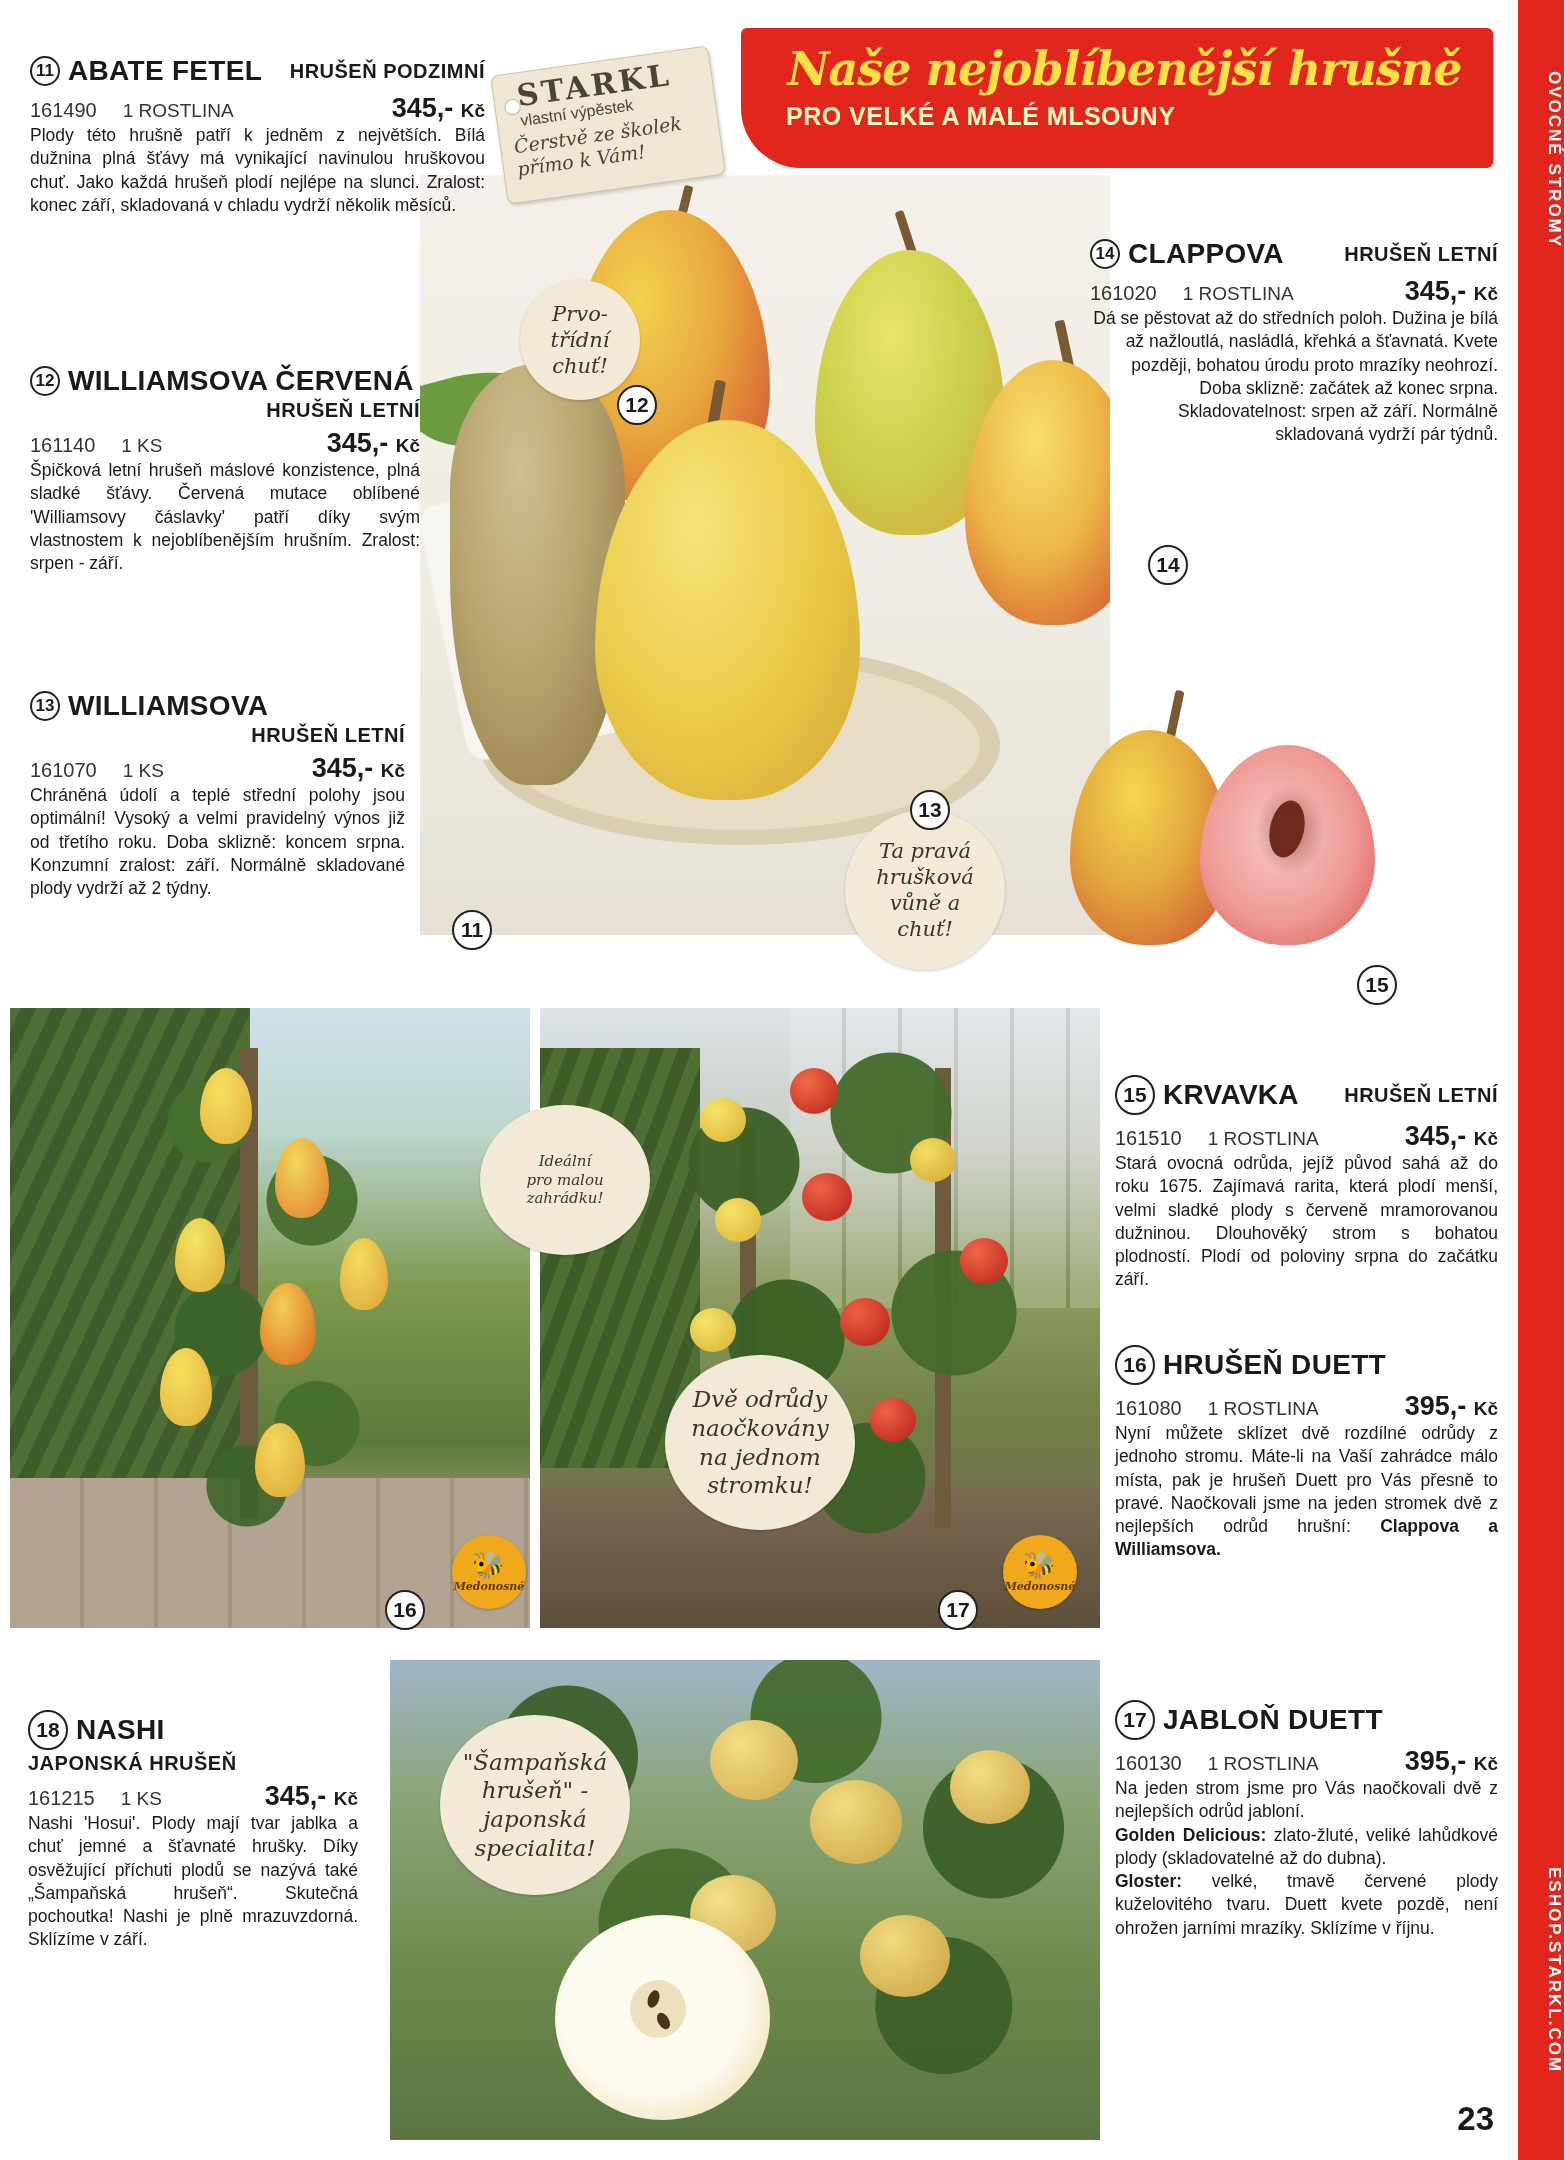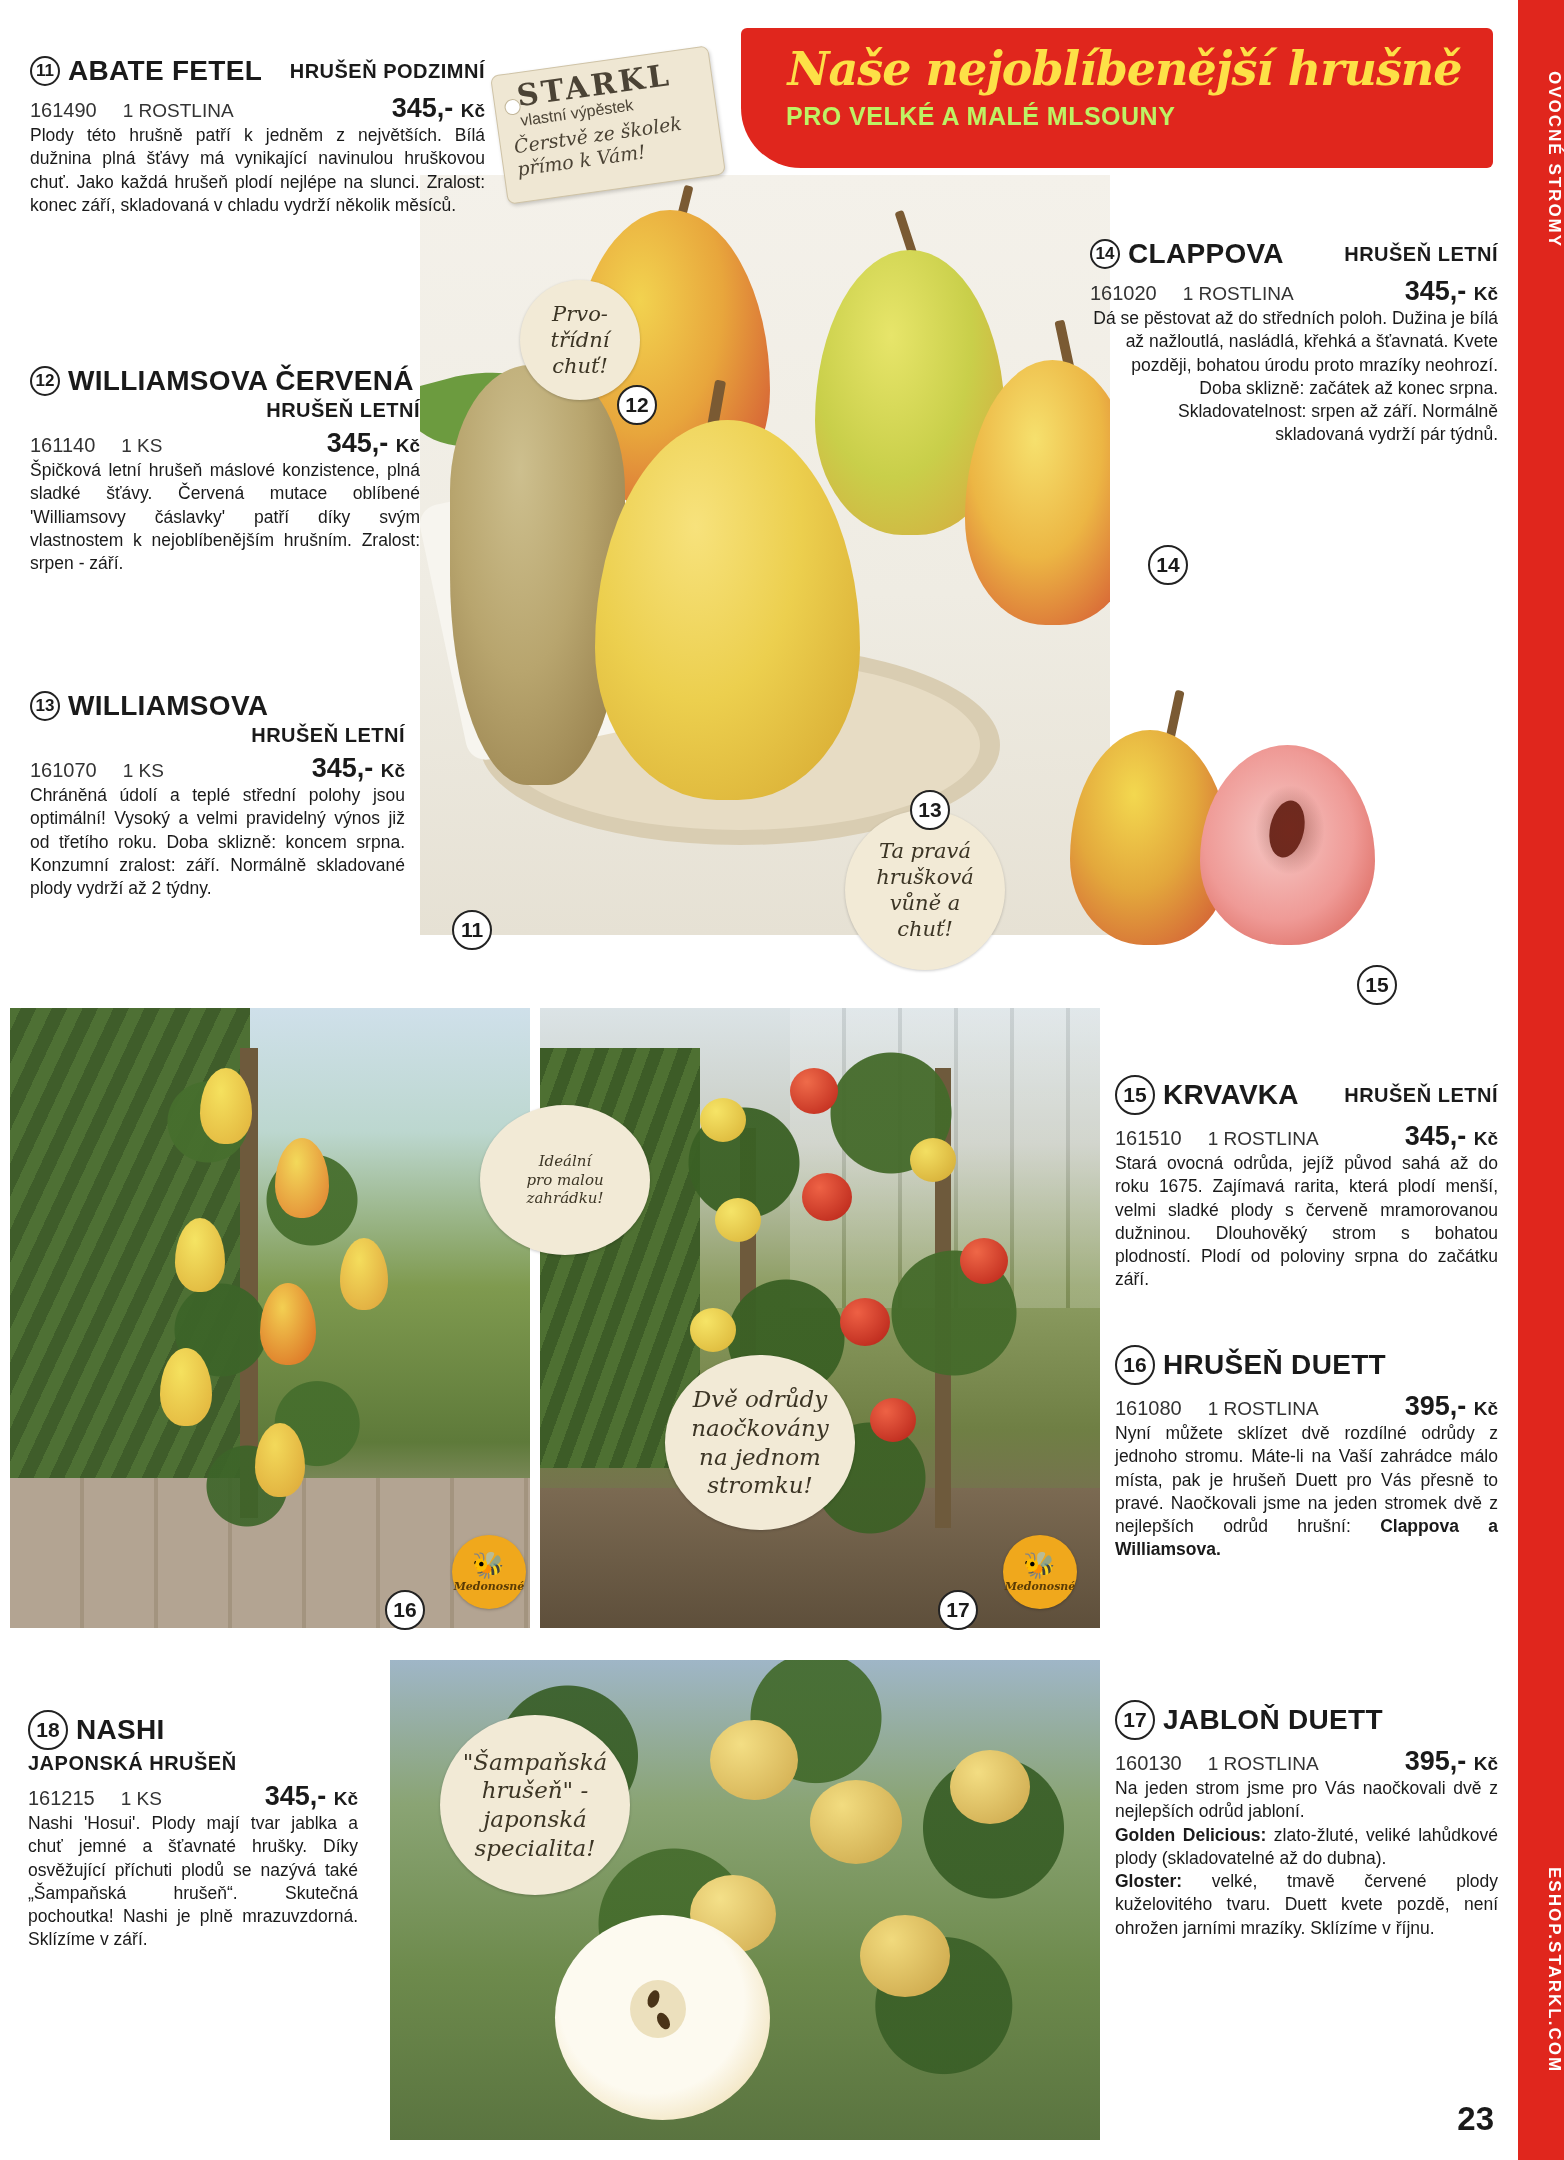--- a/index.html
+++ b/index.html
@@ -10,21 +10,21 @@
   .sidebar .vtext{position:absolute;left:0;width:46px;color:#fff;font-size:17px;letter-spacing:2px;
         writing-mode:vertical-rl;text-orientation:mixed;text-align:center;font-weight:700;}
   .sidebar .vtop{top:40px;height:240px;}
   .sidebar .vbot{bottom:40px;height:300px;}
 
   
   .banner{position:absolute;left:741px;top:28px;width:752px;height:140px;background:#e0261d;
           border-radius:6px 6px 6px 60px;}
   .banner h1{margin:0;padding:14px 30px 0 45px;color:#fde047;font-family:"DejaVu Serif",serif;
              font-style:italic;font-weight:700;font-size:46px;letter-spacing:-1px;text-align:center;}
-  .banner h2{margin:0;padding:6px 30px 0 45px;color:#bef264;font-size:25px;font-weight:700;letter-spacing:.5px;text-align:left;}
+  .banner h2{margin:0;padding:6px 30px 0 45px;color:#fef9c3;font-size:25px;font-weight:700;letter-spacing:.5px;text-align:left;}
 
   
   .tag{position:absolute;left:498px;top:60px;width:220px;height:130px;transform:rotate(-8deg);}
   .tag .tagbg{position:absolute;inset:0;background:#efe7d3;border:1px solid #cfc3a6;border-radius:8px;
        box-shadow:1px 2px 4px rgba(0,0,0,.18);}
   .tag .hole{position:absolute;left:10px;top:26px;width:14px;height:14px;border-radius:50%;background:#fff;border:1px solid #c3b79a;}
   .tag .t1{position:absolute;left:24px;top:6px;font-family:"DejaVu Serif",serif;font-weight:700;font-size:30px;letter-spacing:3px;color:#4b4335;}
   .tag .t2{position:absolute;left:24px;top:40px;font-size:16px;color:#4b4335;}
   .tag .t3{position:absolute;left:14px;top:62px;font-family:"DejaVu Serif",serif;font-style:italic;font-size:19px;color:#4b4335;line-height:1.2;}
 

